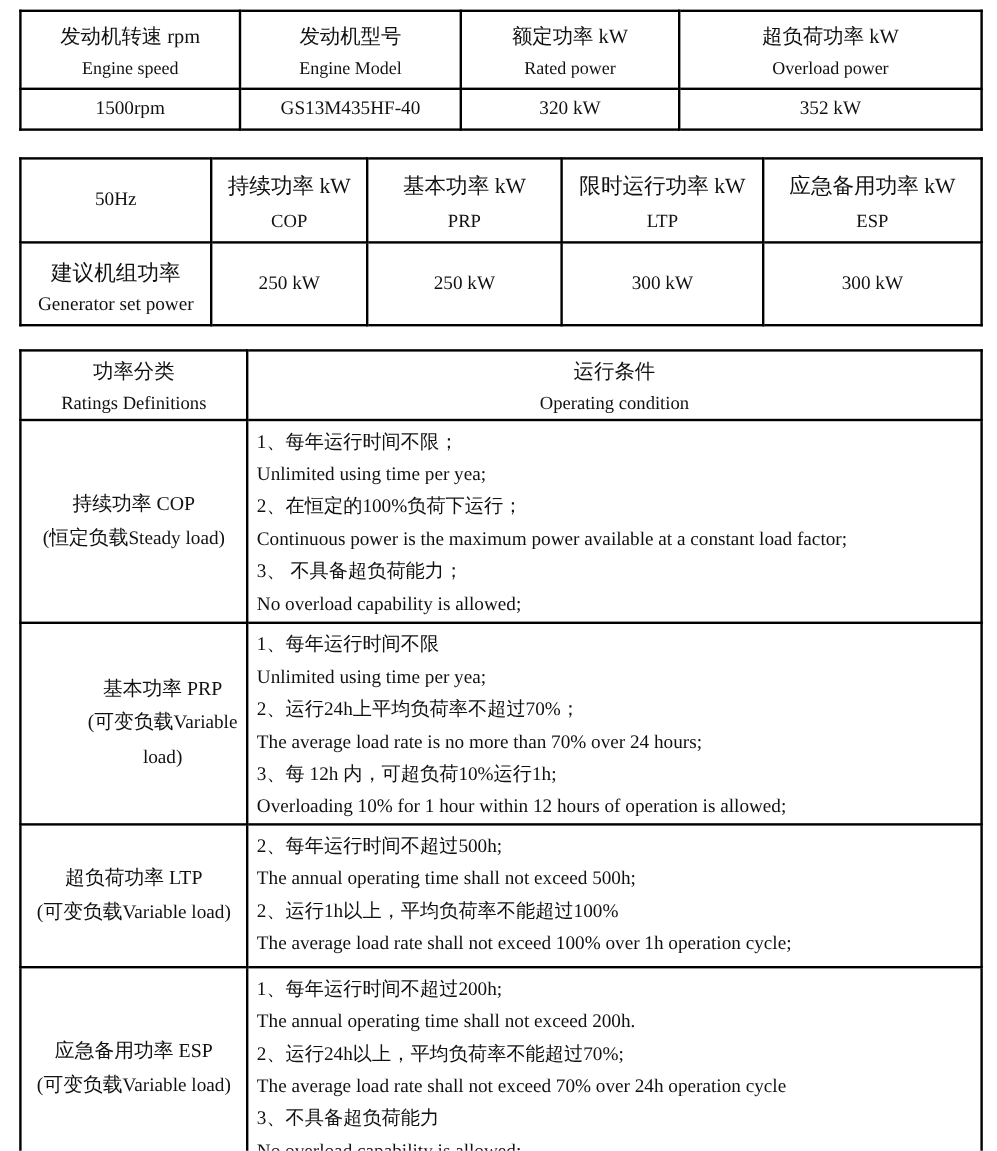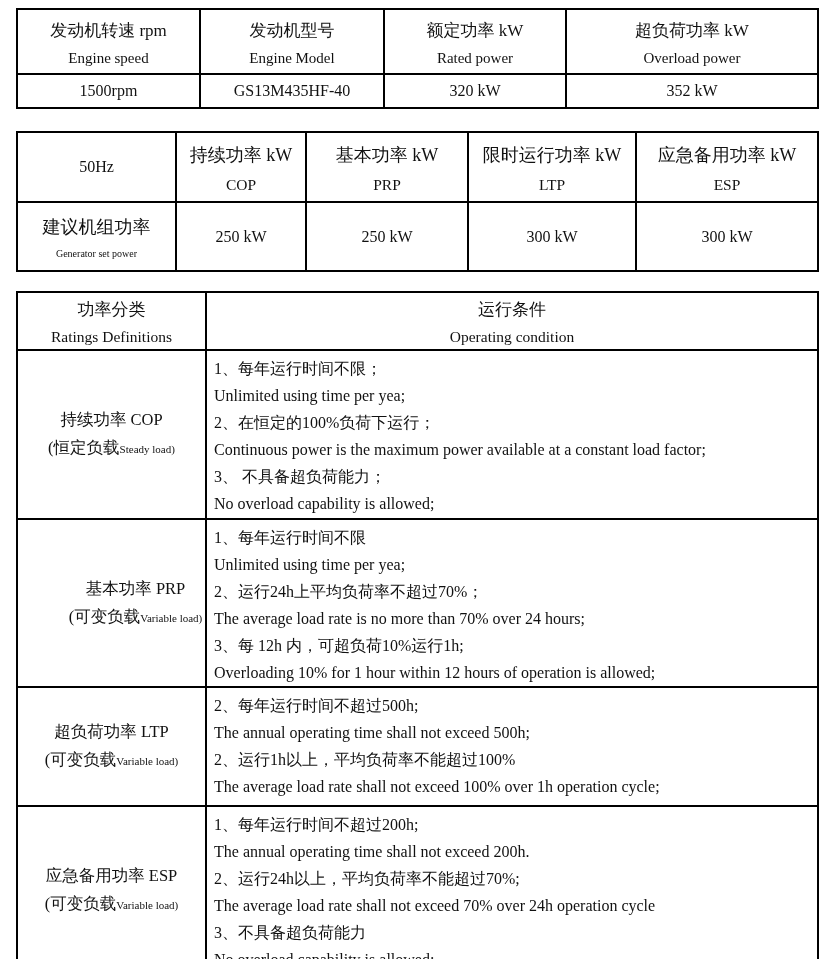--- a/index.html
+++ b/index.html
@@ -19,32 +19,32 @@
   .zh  { font-size:17px; line-height:30px; padding-top:3px; }
   .en  { font-size:15px; line-height:25px; }
 
   
   #t2 { top:131px; width:801px; }
   #t2 tr.hdr td { height:68px; }
   #t2 tr.val td { height:67px; font-size:16px; }
   .abbr { font-size:15.5px; line-height:27px; }
   .zh2  { font-size:18px; line-height:31px; padding-top:3px; }
   .freq { font-size:16px; }
-  .small-en { font-size:10px; line-height:22px; }
+  .small-en { font-size:16px; line-height:22px; }
 
   
   #t3 { top:291px; width:801px; }
   #t3 tr.h3 td { height:56px; }
   .zh3 { font-size:17px; line-height:28px; padding-top:2px; }
   .en3 { font-size:15.5px; line-height:25px; }
   #t3 td.cond { text-align:left; vertical-align:top; padding:4px 22px 0 7px; }
   .line { font-size:16px; line-height:27px; white-space:nowrap; }
   .lbl1 { font-size:16.5px; line-height:28px; }
   .lbl2 { font-size:16.5px; line-height:28px; }
-  .lbl2 .sm { font-size:11px; }
+  .lbl2 .sm { font-size:16px; }
   tr.r-cop td { height:163px; }
   tr.r-prp td { height:162px;padding-left:48px; }
   tr.r-ltp td { height:113px; }
   tr.r-esp td { height:160px; }
 </style>
 </head>
 <body>
 
 <div class="page">
 

